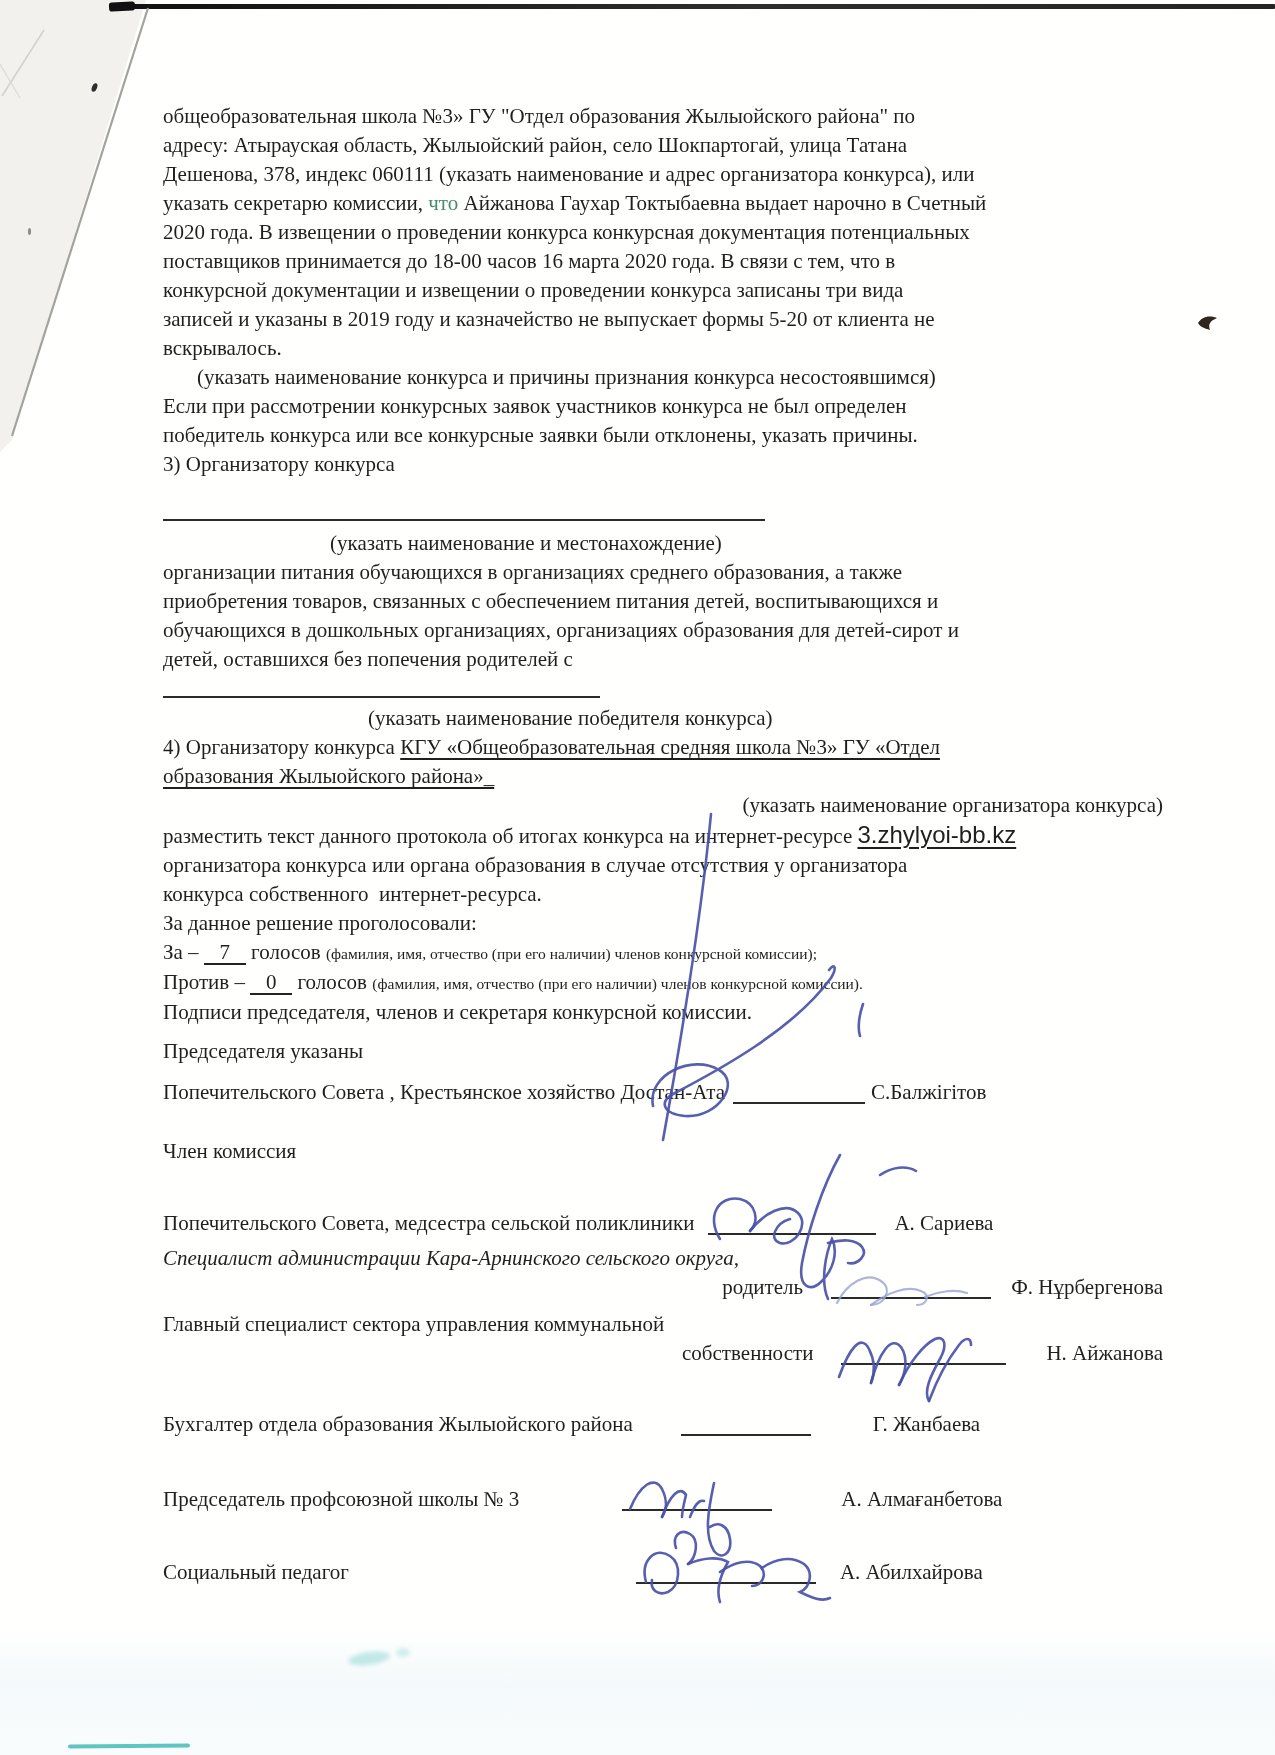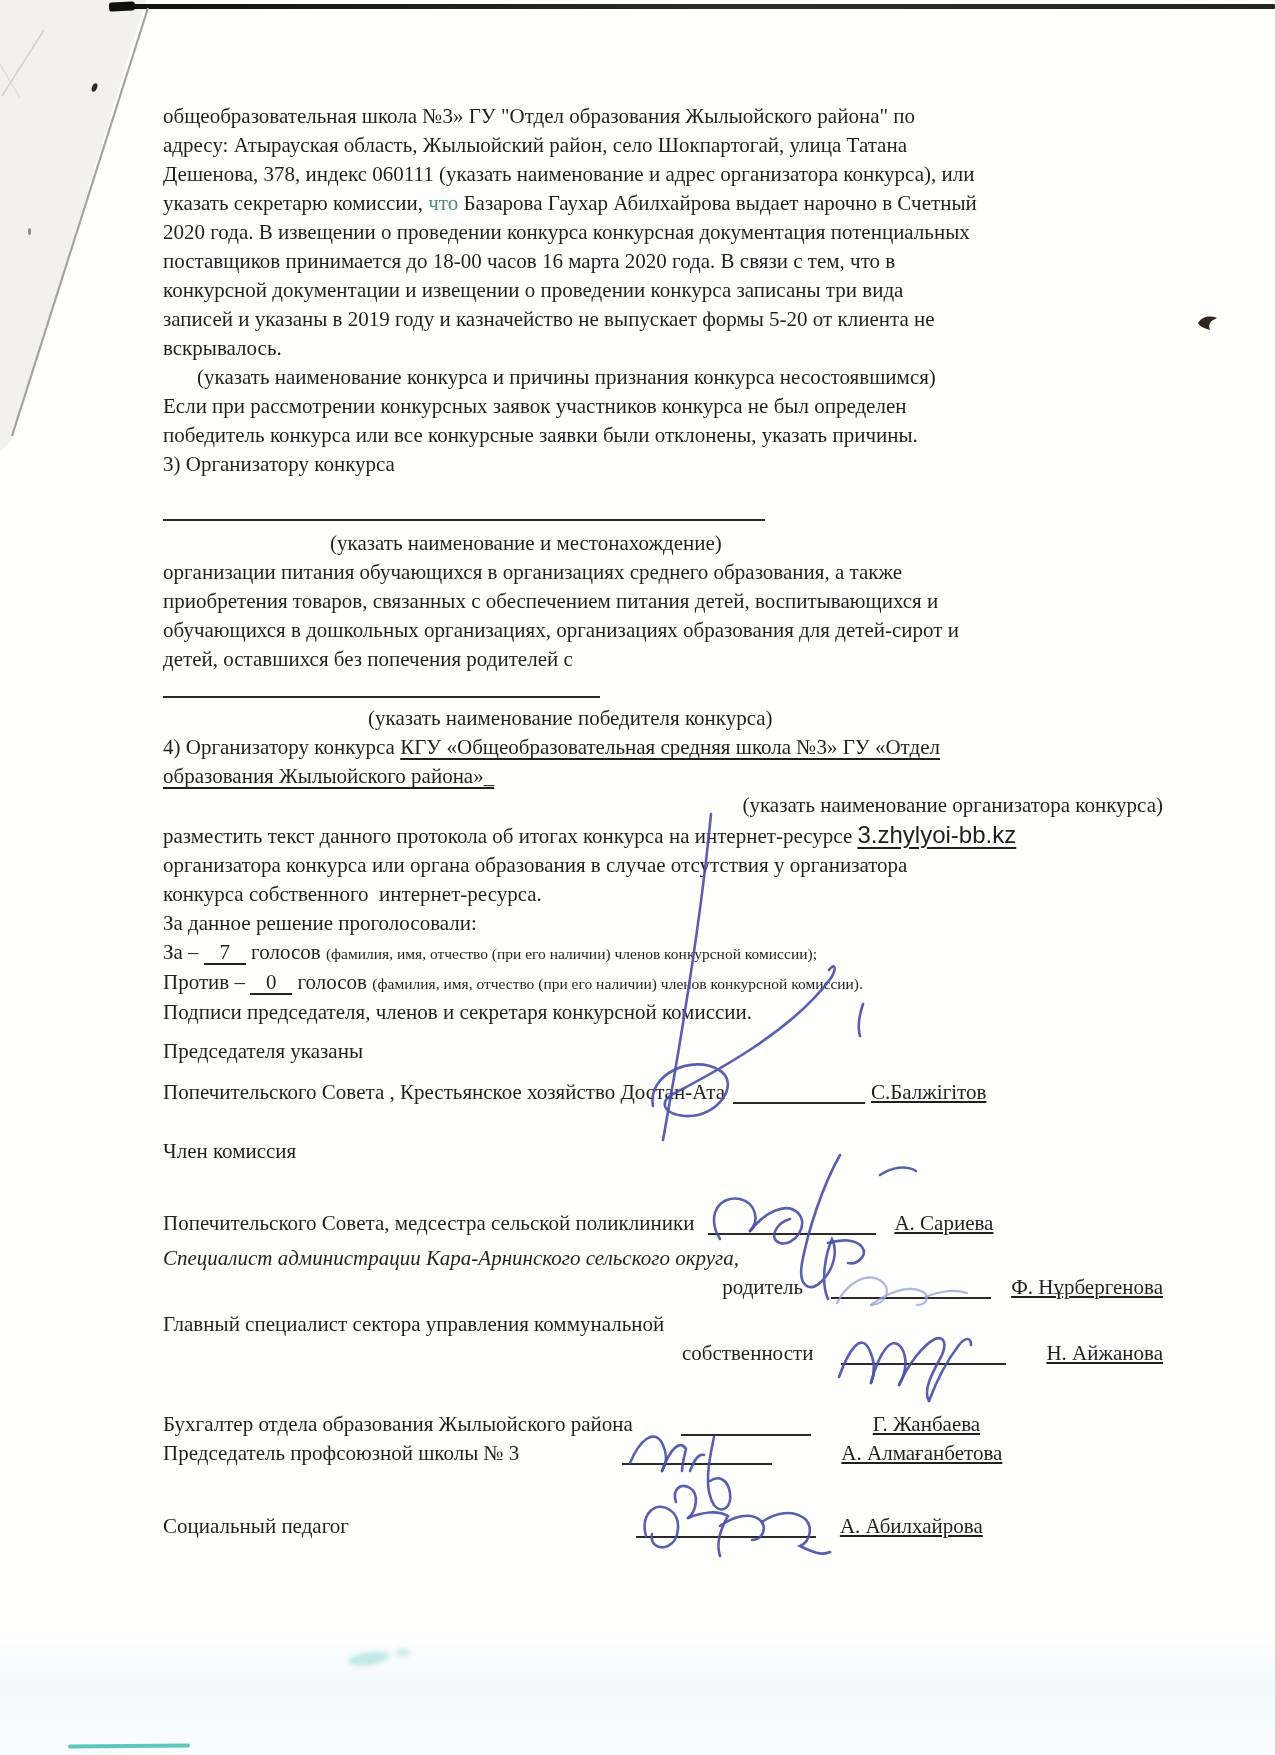--- a/index.html
+++ b/index.html
@@ -67,30 +67,30 @@
   }
   .zone svg{position:absolute;pointer-events:none;overflow:visible;}
   .right-align{justify-content:flex-end;}
   .mt-chair-h{margin-top:10px;}
   .mt-chair-r{margin-top:12px;}
   .mt-member-h{margin-top:30px;}
   .mt-r1{margin-top:2px;}
   .mt-r2{margin-top:6px;font-style:italic;}
   .mt-r3{margin-top:8px;}
   .mt-r4{margin-top:42px;}
-  .mt-r5{gap:41px;}
+  .mt-r5{margin-top:46px;gap:41px;}
   .mt-r6{margin-top:44px;}
   .z-chair{width:132px;}
   .z-sar{width:168px;margin-left:14px;}
   .z-nur{width:160px;margin-left:28px;}
   .z-aiz{width:165px;margin-left:28px;}
   .z-zhan{width:130px;margin-left:48px;}
   .z-alm{width:150px;margin-left:62px;}
   .z-abi{width:180px;margin-left:287px;}
-  .nm{white-space:pre;flex:none;text-decoration:underline;}
+  .nm{white-space:pre;flex:none;}
   .nm-chair{margin-left:6px;}
   .nm-sar{margin-left:18px;margin-top:41px;}
   .nm-nur{margin-left:20px;}
   .nm-aiz{margin-left:40px;}
   .nm-zhan{margin-left:62px;}
   .nm-alm{margin-left:28px;}
   .nm-abi{margin-left:24px;}
   .zc{margin-left:8px;}
   .ink{stroke:#4a51a8;stroke-width:2.6;fill:none;stroke-linecap:round;opacity:.92;}
   .ink-light{stroke:#9aa2d4;stroke-width:2.2;fill:none;stroke-linecap:round;opacity:.8;}
@@ -116,21 +116,21 @@
   <div class="teal-line"></div>
   <div class="teal-smudge"></div>
   <div class="teal-smudge2"></div>
   <div class="bottom-tint"></div>
 
   <div class="content">
 
     <div class="ln">общеобразовательная школа №3» ГУ "Отдел образования Жылыойского района" по</div>
     <div class="ln">адресу: Атырауская область, Жылыойский район, село Шокпартогай, улица Татана</div>
     <div class="ln">Дешенова, 378, индекс 060111 (указать наименование и адрес организатора конкурса), или</div>
-    <div class="ln"><span>указать секретарю комиссии, </span><span class="green">что</span><span> Базарова Гаухар Абилхайрова выдает нарочно в Счетный</span></div>
+    <div class="ln"><span>указать секретарю комиссии, </span><span class="green">что</span><span> Айжанова Гаухар Токтыбаевна выдает нарочно в Счетный</span></div>
     <div class="ln">2020 года. В извещении о проведении конкурса конкурсная документация потенциальных</div>
     <div class="ln">поставщиков принимается до 18-00 часов 16 марта 2020 года. В связи с тем, что в</div>
     <div class="ln">конкурсной документации и извещении о проведении конкурса записаны три вида</div>
     <div class="ln">записей и указаны в 2019 году и казначейство не выпускает формы 5-20 от клиента не</div>
     <div class="ln">вскрывалось.</div>
 
     <div class="ln indent1">(указать наименование конкурса и причины признания конкурса несостоявшимся)</div>
     <div class="ln">Если при рассмотрении конкурсных заявок участников конкурса не был определен</div>
     <div class="ln">победитель конкурса или все конкурсные заявки были отклонены, указать причины.</div>
     <div class="ln">3) Организатору конкурса</div>

